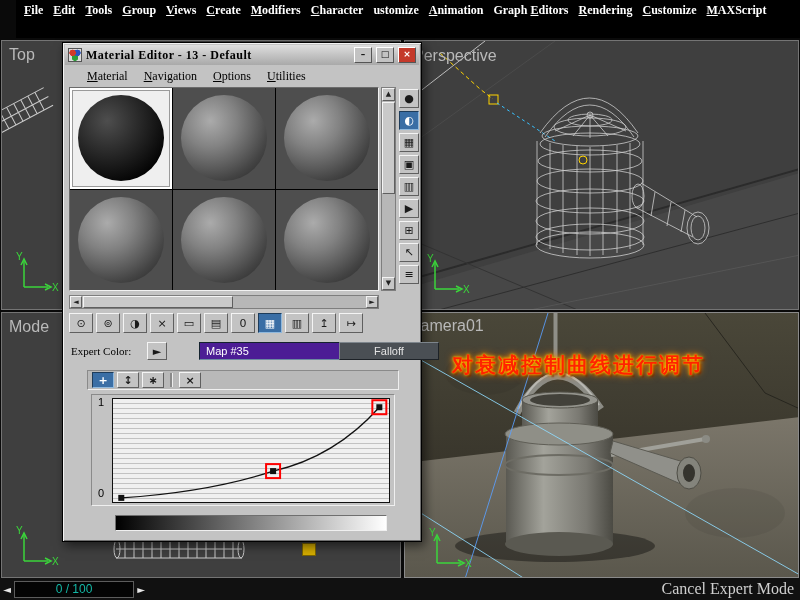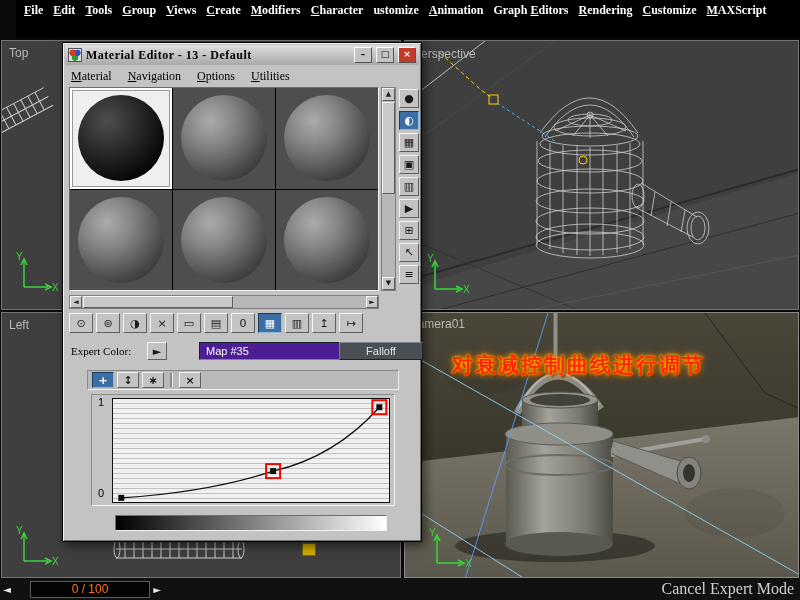--- a/index.html
+++ b/index.html
@@ -11,21 +11,21 @@
   .menubar{left:16px;top:0;width:800px;height:38px;background:#000;color:#fff;z-index:5;position:absolute;}
   .menubar-row{display:flex;gap:10px;padding:1px 8px 0;font-size:12px;font-weight:bold;white-space:nowrap;line-height:18px;}
   .menu-item{cursor:default;}
 
   
   .vp{position:absolute;background:#3f3f3f;border:1px solid #747474;box-sizing:border-box;overflow:hidden;}
   #vp-top{left:1px;top:40px;width:400px;height:270px;}
   #vp-persp{left:404px;top:40px;width:395px;height:270px;}
   #vp-left{left:1px;top:312px;width:400px;height:266px;}
   #vp-cam{left:404px;top:312px;width:395px;height:266px;border-color:#8a8a8a;}
-  .vp-label{position:absolute;color:#b9b9b9;font-size:12px;font-family:"Liberation Sans",sans-serif;z-index:3;}
+  .vp-label{position:absolute;color:#b9b9b9;font-size:16px;font-family:"Liberation Sans",sans-serif;z-index:3;}
   .vp svg.scene{position:absolute;left:0;top:0;}
   .tripod{position:absolute;z-index:3;}
   .tripod line,.tripod path{stroke:#3bd63b;stroke-width:1.5;fill:none;}
   .tripod text{fill:#3bd63b;font-size:10px;font-family:"Liberation Sans",sans-serif;}
   .frag{position:absolute;}
   .gizmo-box{position:absolute;width:12px;height:11px;background:#d4ac00;border:1px solid #7a6400;}
 
   
   .caption{position:absolute;left:452px;top:334px;z-index:20;font-size:21px;font-weight:bold;
            letter-spacing:2px;white-space:nowrap;color:#ff2400;font-family:sans-serif;
@@ -39,21 +39,21 @@
             display:flex;align-items:center;gap:4px;padding:9px 3px;justify-content:flex-end;}
   .title-icon{width:14px;height:14px;border:1px solid #555;box-sizing:border-box;
      background:radial-gradient(circle at 30% 32%,#d23a2a 0 3px,transparent 3.5px),
                 radial-gradient(circle at 70% 32%,#2a52c0 0 3px,transparent 3.5px),
                 radial-gradient(circle at 50% 72%,#2e9e3a 0 3px,transparent 3.5px),#dcdcdc;}
   .title-text{flex:1;font-weight:bold;font-size:12px;color:#000;letter-spacing:.5px;}
   .win-btn{width:16px;height:14px;background:#c3c3c3;border:1px solid;border-color:#fff #555 #555 #fff;
            font:bold 9px/12px "DejaVu Sans",sans-serif;text-align:center;color:#111;cursor:default;}
   .win-btn.close{background:#c4392a;color:#fff;}
   .dlg-menubar{left:2px;top:24px;right:2px;height:18px;display:flex;gap:16px;align-items:center;
-               padding-left:6px;font-size:12px;color:#000;}
+               padding-left:22px;font-size:12px;color:#000;}
   .dlg-menu-item{cursor:default;}
 
   .slots-frame{left:6px;top:44px;width:310px;height:204px;background:#000;
                border:1px solid;border-color:#6b6b6b #f2f2f2 #f2f2f2 #6b6b6b;
                display:grid;grid-template-columns:repeat(3,1fr);grid-template-rows:repeat(2,1fr);gap:1px;}
   .slot{position:relative;background:#4e4e4e;}
   .slot .sphere{position:absolute;left:50%;top:50%;width:86px;height:86px;margin:-43px 0 0 -43px;border-radius:50%;
       background:radial-gradient(circle at 34% 30%,#ababab 0%,#828282 32%,#444 72%,#202020 100%);}
   .slot.selected{background:#efefef;box-shadow:inset 0 0 0 2px #fff,inset 0 0 0 3px #9a9a9a;}
   .slot.selected .sphere{background:radial-gradient(circle at 34% 30%,#4e4e4e 0%,#232323 45%,#000 82%);}
@@ -76,43 +76,43 @@
   .tbtn.active{background:#3a6ea5;color:#fff;border-color:#1e3c5a #8fb8dd #8fb8dd #1e3c5a;}
   .tb-divider{width:2px;height:14px;background:#8a8a8a;border-right:1px solid #ececec;margin:0 3px;}
 
   .lbl-diffuse{left:8px;top:302px;font-size:11px;color:#000;}
   .picker-btn{left:84px;top:299px;width:20px;height:18px;}
   .combo{left:108px;top:299px;width:160px;height:18px;background:#4c1d95;border:1px solid;
          border-color:#14222e #6e8ba0 #6e8ba0 #14222e;color:#fff;display:flex;align-items:center;
          font:11px "Liberation Sans",sans-serif;cursor:default;margin-left:28px;}
   .combo .val{flex:1;padding-left:6px;}
   .combo .dd-arrow{width:15px;height:16px;background:#24425a;display:flex;align-items:center;justify-content:center;font-size:8px;color:#dfe9f2;}
-  .falloff-btn{left:276px;top:299px;width:84px;height:18px;background:#4a4f54;color:#e3e3e3;
+  .falloff-btn{left:276px;top:299px;width:100px;height:18px;background:#4a4f54;color:#e3e3e3;
          border:1px solid;border-color:#7d858c #1d2227 #1d2227 #7d858c;
          font:11px "Liberation Sans",sans-serif;display:flex;align-items:center;justify-content:center;cursor:default;}
 
   .curve-toolbar{left:24px;top:327px;width:312px;height:20px;background:#b9b9b9;
          border:1px solid;border-color:#8a8a8a #efefef #efefef #8a8a8a;
          display:flex;align-items:center;gap:3px;padding:0 4px;}
   .curve-area{left:28px;top:351px;width:304px;height:112px;background:#c3c3c3;
          border:1px solid;border-color:#8a8a8a #efefef #efefef #8a8a8a;}
   .curve-ylabel{position:absolute;font:11px "Liberation Sans",sans-serif;color:#000;left:6px;}
   .plot{position:absolute;left:20px;top:3px;width:278px;height:105px;border:1px solid #101010;box-sizing:border-box;
         background:repeating-linear-gradient(180deg,#f0f0f0 0px,#f0f0f0 4px,#c2c2c2 4px,#c2c2c2 5px);}
   .plot svg{position:absolute;left:0;top:0;}
 
   .gradient-bar{left:52px;top:472px;width:272px;height:16px;background:linear-gradient(90deg,#000,#fff);
         border:1px solid;border-color:#6f6f6f #f0f0f0 #f0f0f0 #6f6f6f;}
 
   
   .statusbar{position:absolute;left:0;top:578px;width:800px;height:22px;background:#111;z-index:60;
         display:flex;align-items:center;color:#e2e2e2;}
   .frame-arrow{width:14px;text-align:center;font:10px "DejaVu Sans",sans-serif;color:#e8e8e8;cursor:default;}
-  .frame-field{width:118px;height:15px;background:#040404;border:1px solid #5c5c5c;color:#f97316;
-        font:12px "Liberation Sans",sans-serif;display:flex;align-items:center;justify-content:center;margin-left:16px;}
+  .frame-field{width:118px;height:15px;background:#040404;border:1px solid #5c5c5c;color:#14b8a6;
+        font:12px "Liberation Sans",sans-serif;display:flex;align-items:center;justify-content:center;}
   .expert-text{margin-left:auto;margin-right:6px;font-size:16px;color:#cfcfcf;}
 </style>
 </head>
 <body>
 
 <div class="menubar">
   <div class="menubar-row">
       <span class="menu-item"><u>F</u>ile</span>
       <span class="menu-item"><u>E</u>dit</span>
       <span class="menu-item"><u>T</u>ools</span>
@@ -192,21 +192,21 @@
     <line x1="10" y1="36" x2="10" y2="10"></line>
       <path d="M7,14 L10,8 L13,14"></path>
     <line x1="10" y1="36" x2="34" y2="36"></line>
       <path d="M31,33 L37,36 L31,39"></path>
     <text x="2" y="9">Y</text>
     <text x="38" y="40">X</text>
   </svg>
 </div>
 
 <div class="vp" id="vp-left">
-  <span class="vp-label" style="left:7px;top:5px;">Left</span>
+  <span class="vp-label" style="left:7px;top:5px;">Mode</span>
   <svg class="frag" width="140" height="26" style="left:110px;top:224px;">
     <g stroke="#d8d8d8" fill="none" stroke-width="1" opacity="0.9">
       <path d="M4,3 H130 M4,12 H130 M4,21 H130"></path>
       <path d="M13,3 V21 M22,3 V21 M31,3 V21 M40,3 V21 M49,3 V21 M58,3 V21 M67,3 V21 M76,3 V21 M85,3 V21 M94,3 V21 M103,3 V21 M112,3 V21 M121,3 V21"></path>
       <ellipse cx="5" cy="12" rx="3" ry="9"></ellipse>
         <ellipse cx="129" cy="12" rx="3" ry="9"></ellipse>
     </g>
   </svg>
   <div class="gizmo-box" style="left:300px;top:230px;"></div>
   <svg class="tripod" width="46" height="42" style="left:12px;bottom:10px;">

